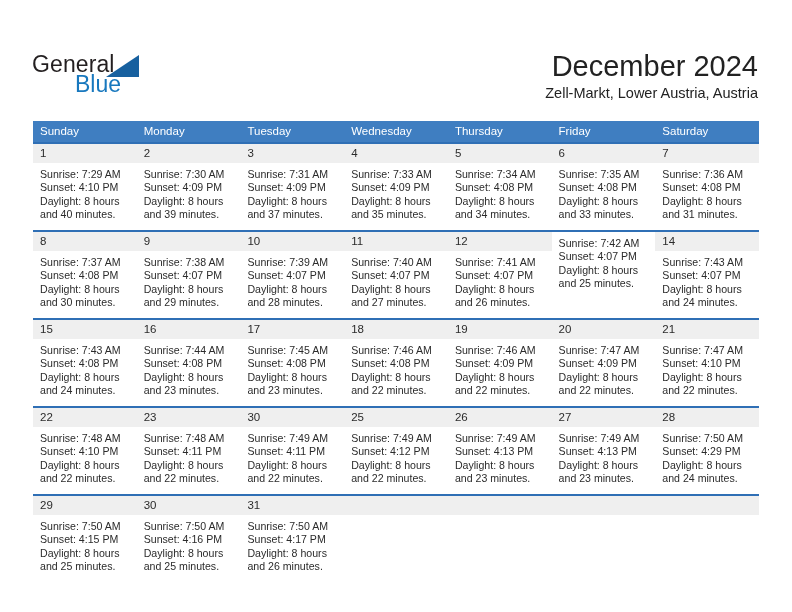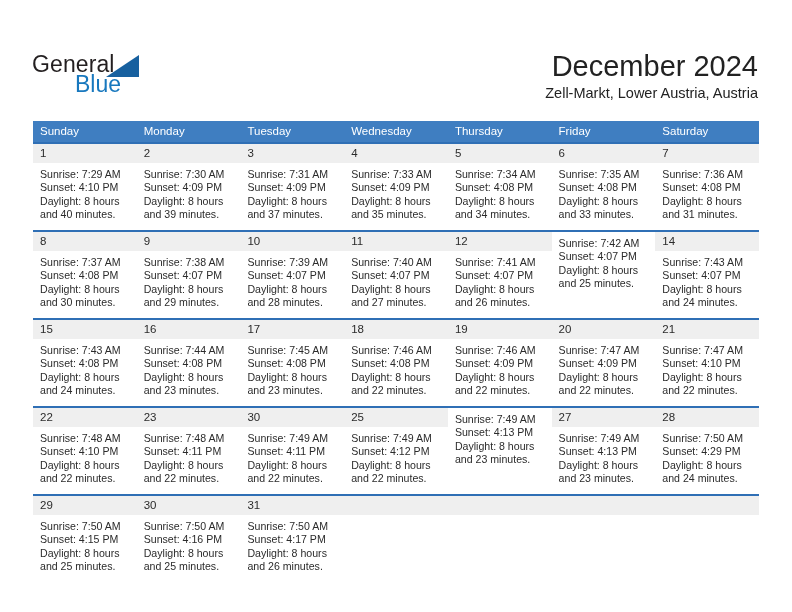--- a/index.html
+++ b/index.html
@@ -399,20 +399,21 @@
       <div class="day-cell">
         <div class="day-number-band">25</div>
         <div class="day-body">
           <div class="day-line">Sunrise: 7:49 AM</div>
           <div class="day-line">Sunset: 4:12 PM</div>
           <div class="day-line">Daylight: 8 hours</div>
           <div class="day-line">and 22 minutes.</div>
         </div>
       </div>
       <div class="day-cell">
+        <div class="day-number-band">26</div>
         <div class="day-body">
           <div class="day-line">Sunrise: 7:49 AM</div>
           <div class="day-line">Sunset: 4:13 PM</div>
           <div class="day-line">Daylight: 8 hours</div>
           <div class="day-line">and 23 minutes.</div>
         </div>
       </div>
       <div class="day-cell">
         <div class="day-number-band">27</div>
         <div class="day-body">

